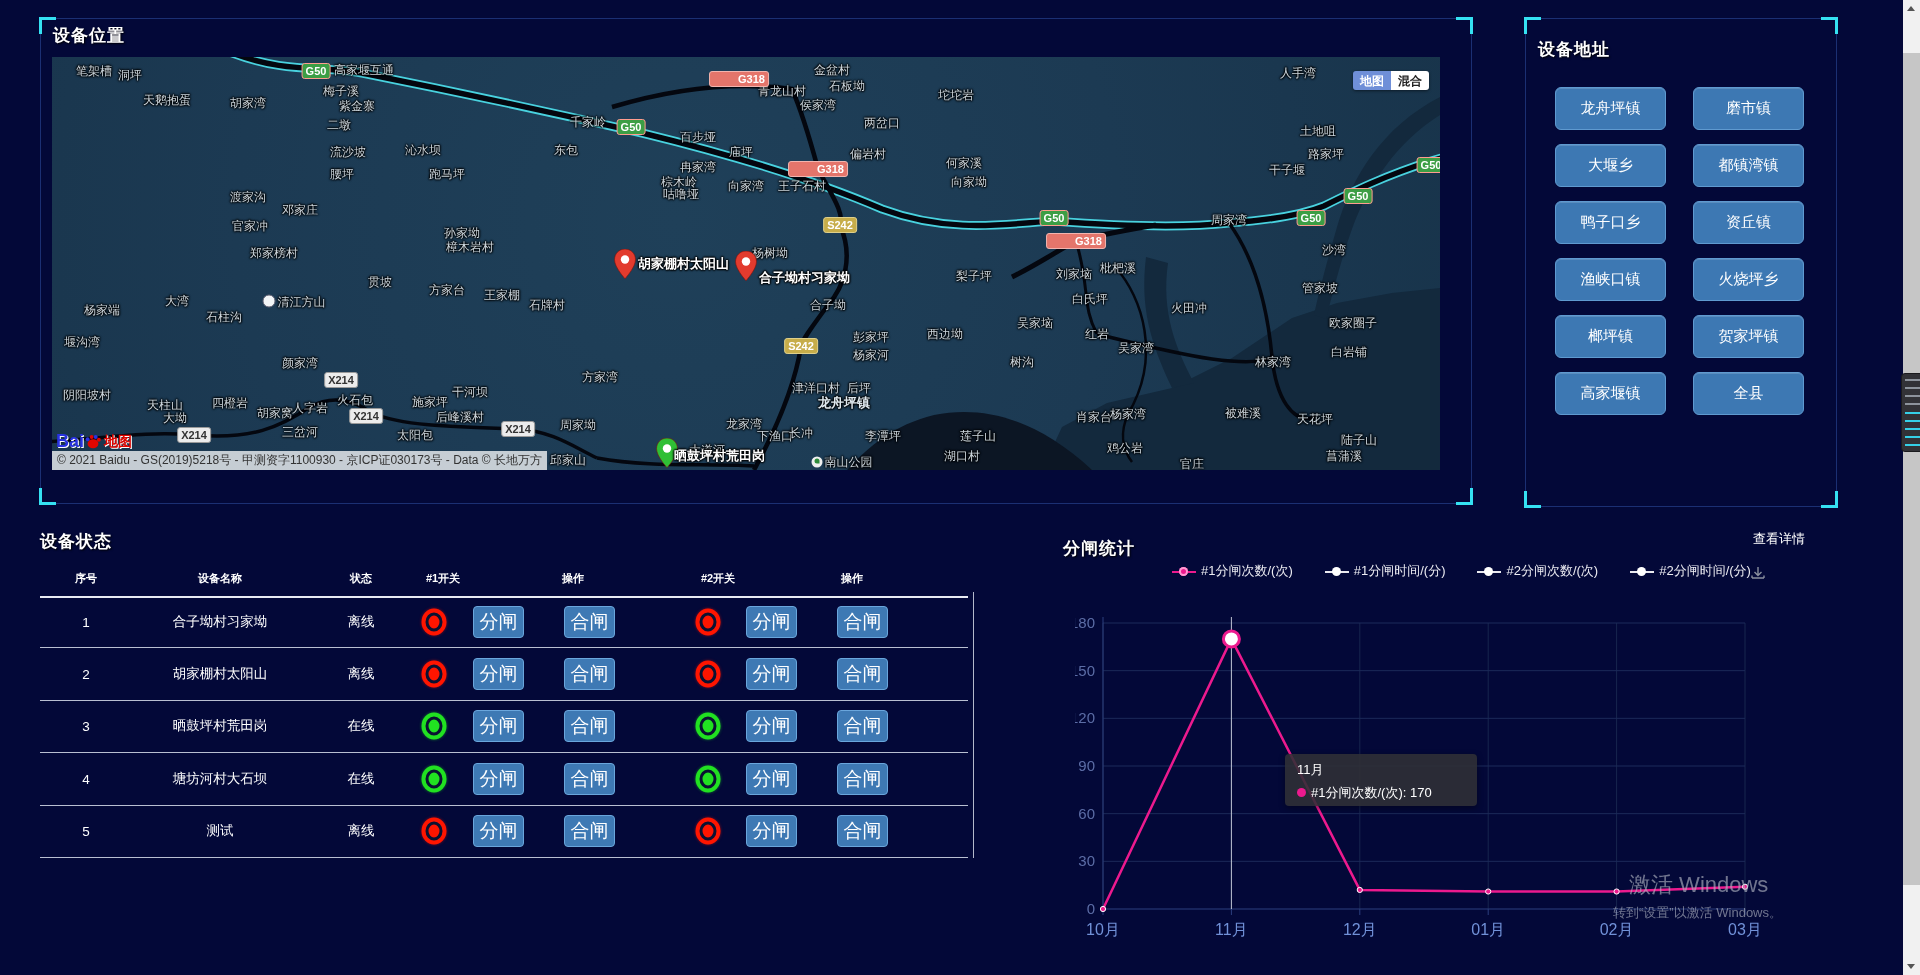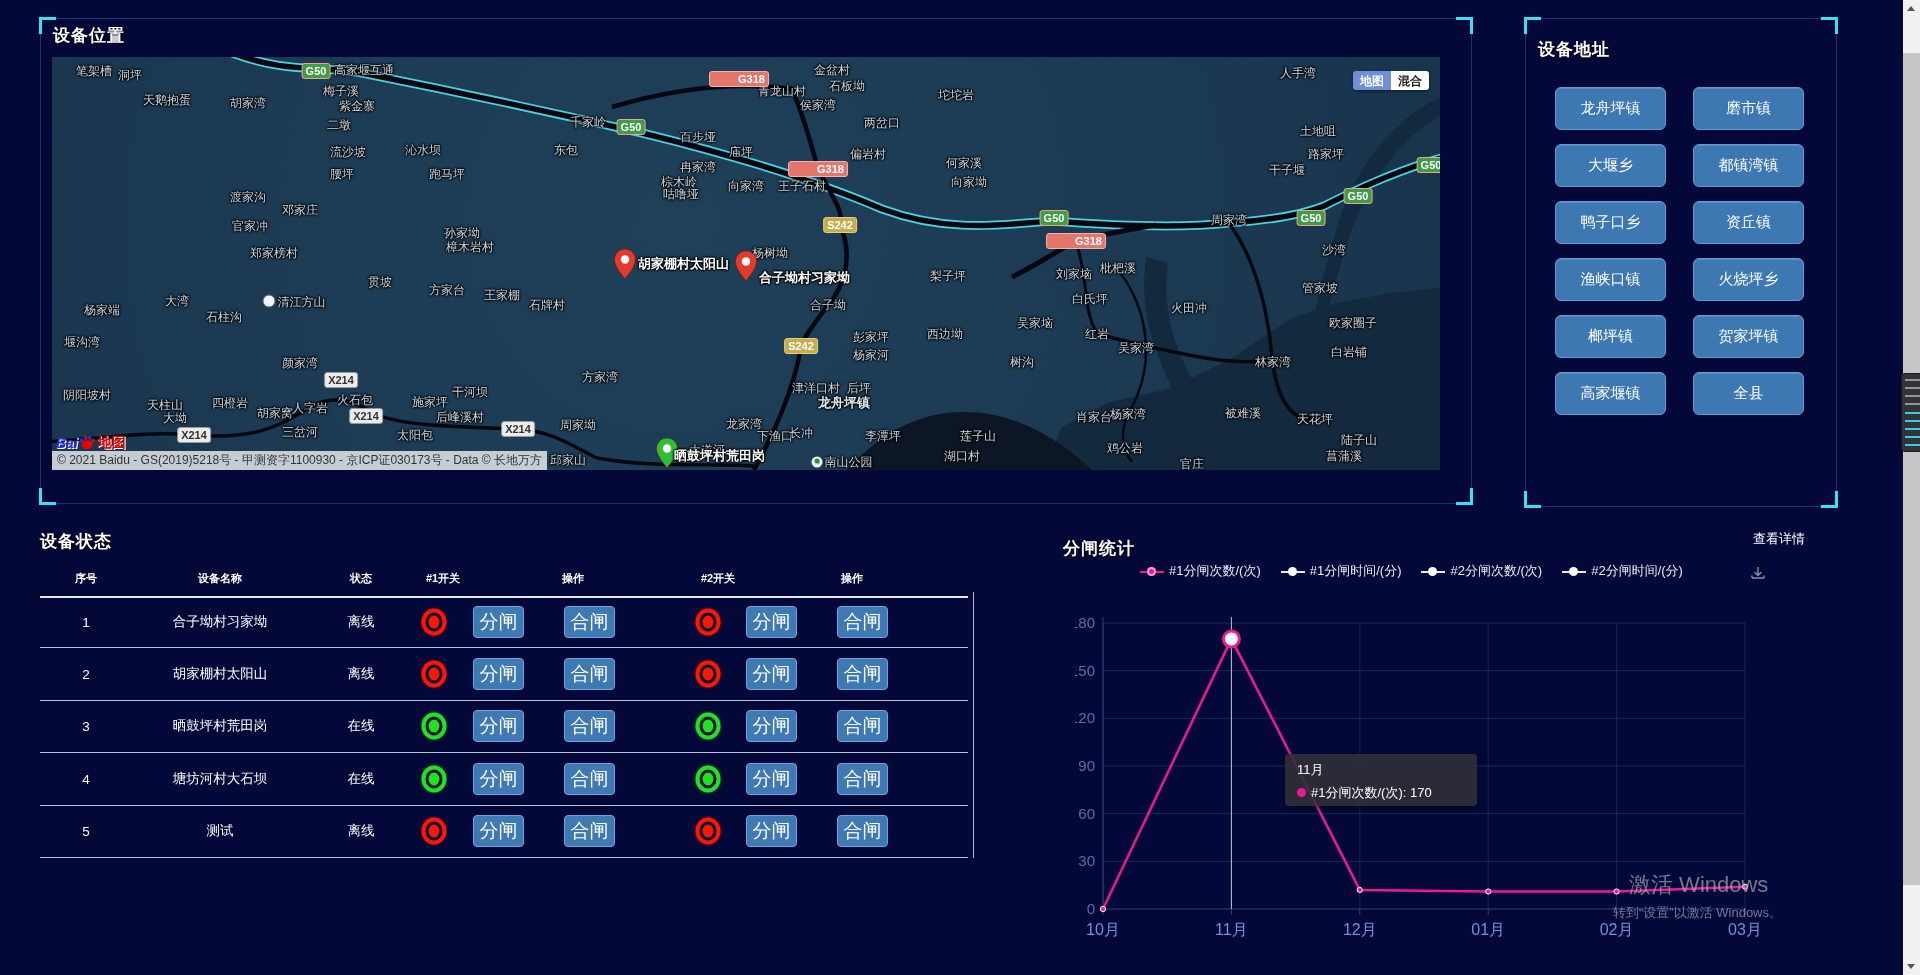--- a/index.html
+++ b/index.html
@@ -33,21 +33,21 @@
   .shield.x214{background:#ececec;color:#333;border:1px solid #999;}
   .pin{position:absolute;width:22px;height:30px;}
   .pin-label{position:absolute;font-size:13px;font-weight:bold;color:#fff;white-space:nowrap;
     text-shadow:-1px 0 2px #000,1px 0 2px #000,0 -1px 2px #000,0 1px 2px #000;}
   #map-toggle{position:absolute;right:11px;top:14px;height:19px;display:flex;font-size:12px;font-weight:bold;
     box-shadow:0 1px 3px rgba(0,0,0,.5);border-radius:3px;overflow:hidden;}
   #map-toggle .opt{padding:2px 7px 0 7px;}
   #map-toggle .opt.active{background:#6f8fd8;color:#fff;}
   #map-toggle .opt.plain{background:#fff;color:#222;}
   #baidu-logo{position:absolute;left:4px;bottom:18px;font-weight:bold;display:flex;align-items:center;}
-  #baidu-logo .bai{color:#2932e1;font-size:14px;font-style:italic;text-shadow:1px 1px 0 #fff;}
+  #baidu-logo .bai{color:#2932e1;font-size:18px;text-shadow:1px 1px 0 #fff;}
   #baidu-logo .ditu{color:#e10601;font-size:14px;margin-left:2px;text-shadow:1px 1px 0 #fff;}
   #map-attribution{position:absolute;left:0;bottom:0;background:rgba(255,255,255,.75);color:#333;font-size:12px;padding:1px 5px;white-space:nowrap;}
   
   #addr-grid{position:absolute;left:1555px;top:87px;width:280px;display:grid;grid-template-columns:109px 109px;grid-column-gap:29px;grid-row-gap:14px;}
   .addr-btn{width:109px;height:41px;background:#3d78b3;border:1px solid #5f9ad0;border-radius:6px;color:#fff;font-size:15px;
     display:flex;align-items:center;justify-content:center;cursor:pointer;box-shadow:inset 0 1px 0 rgba(255,255,255,.15);}
   
   #table-wrap{position:absolute;left:40px;top:565px;width:928px;}
   .thead{position:relative;height:31px;}
   .thead span{position:absolute;transform:translateX(-50%);font-size:11px;font-weight:bold;top:6px;}
@@ -56,21 +56,21 @@
   .trow .cell{position:absolute;transform:translate(-50%,-50%);top:50%;font-size:13.5px;white-space:nowrap;}
   .led{position:absolute;top:50%;transform:translate(-50%,-50%);width:25px;height:27px;border-radius:50%;}
   .led.red{background:#ff1500;box-shadow:0 0 3px #ff150088;}
   .led.green{background:#21e121;box-shadow:0 0 3px #21e12188;}
   .led:after{content:"";position:absolute;left:4px;top:4px;width:11px;height:13px;border-radius:50%;
     background:inherit;border:3px solid #0a1232;}
   .op-btn{position:absolute;top:50%;transform:translateY(-50%);width:49px;height:30px;background:#3e79b4;border:1px solid #6aa6dc;
     border-radius:4px;color:#fff;font-size:19px;display:flex;align-items:center;justify-content:center;cursor:pointer;}
   #v-divider{left:973px;top:592px;width:1px;height:266px;background:rgba(210,215,228,.85);}
   
-  #chart-legend{position:absolute;left:1140px;top:562px;display:flex;gap:20px;align-items:center;}
+  #chart-legend{position:absolute;left:1172px;top:562px;display:flex;gap:32px;align-items:center;}
   .leg-item{display:flex;align-items:center;gap:5px;cursor:pointer;}
   .leg-marker{position:relative;width:24px;height:9px;}
   .leg-marker .line{position:absolute;left:0;top:4px;width:24px;height:2px;}
   .leg-marker .dot{position:absolute;left:7px;top:0;width:9px;height:9px;border-radius:50%;}
   .leg-label{font-size:13px;color:#ececf2;}
   #details-link{position:absolute;left:1753px;top:530px;font-size:13px;color:#fff;cursor:pointer;}
   #dl-icon{position:absolute;left:1750px;top:566px;width:16px;height:16px;color:#8a8f9e;cursor:pointer;}
   #tooltip{position:absolute;left:1285px;top:754px;width:168px;height:38px;background:rgba(48,48,54,.88);border-radius:4px;
     padding:7px 12px;font-size:13px;color:#fff;box-shadow:0 2px 6px rgba(0,0,0,.4);}
   #tooltip .tt-dot{display:inline-block;width:9px;height:9px;border-radius:50%;background:#ec1a8e;margin-right:5px;}
@@ -172,21 +172,21 @@
       <span class="mlabel" style="left: 514px; top: 93px;">东包</span>
       <span class="mlabel" style="left: 646px; top: 110px;">冉家湾</span>
       <span class="mlabel" style="left: 627px; top: 125px;">棕木岭</span>
       <span class="mlabel" style="left: 629px; top: 137px;">咕噜垭</span>
       <span class="mlabel" style="left: 694px; top: 129px;">向家湾</span>
       <span class="mlabel" style="left: 750px; top: 129px;">王子石村</span>
       <span class="mlabel" style="left: 816px; top: 97px;">偏岩村</span>
       <span class="mlabel" style="left: 912px; top: 106px;">何家溪</span>
       <span class="mlabel" style="left: 917px; top: 125px;">向家坳</span>
       <span class="mlabel" style="left: 718px; top: 196px;">杨树坳</span>
-      <span class="mlabel" style="left: 896px; top: 219px;">梨子坪</span>
+      <span class="mlabel" style="left: 922px; top: 219px;">梨子坪</span>
       <span class="mlabel" style="left: 495px; top: 248px;">石牌村</span>
       <span class="mlabel" style="left: 776px; top: 248px;">合子坳</span>
       <span class="mlabel" style="left: 819px; top: 280px;">彭家坪</span>
       <span class="mlabel" style="left: 893px; top: 277px;">西边坳</span>
       <span class="mlabel" style="left: 819px; top: 298px;">杨家河</span>
       <span class="mlabel" style="left: 548px; top: 320px;">方家湾</span>
       <span class="mlabel" style="left: 764px; top: 331px;">津洋口村</span>
       <span class="mlabel" style="left: 807px; top: 331px;">后坪</span>
       <span class="mlabel big" style="left: 792px; top: 346px;">龙舟坪镇</span>
       <span class="mlabel" style="left: 526px; top: 368px;">周家坳</span>

